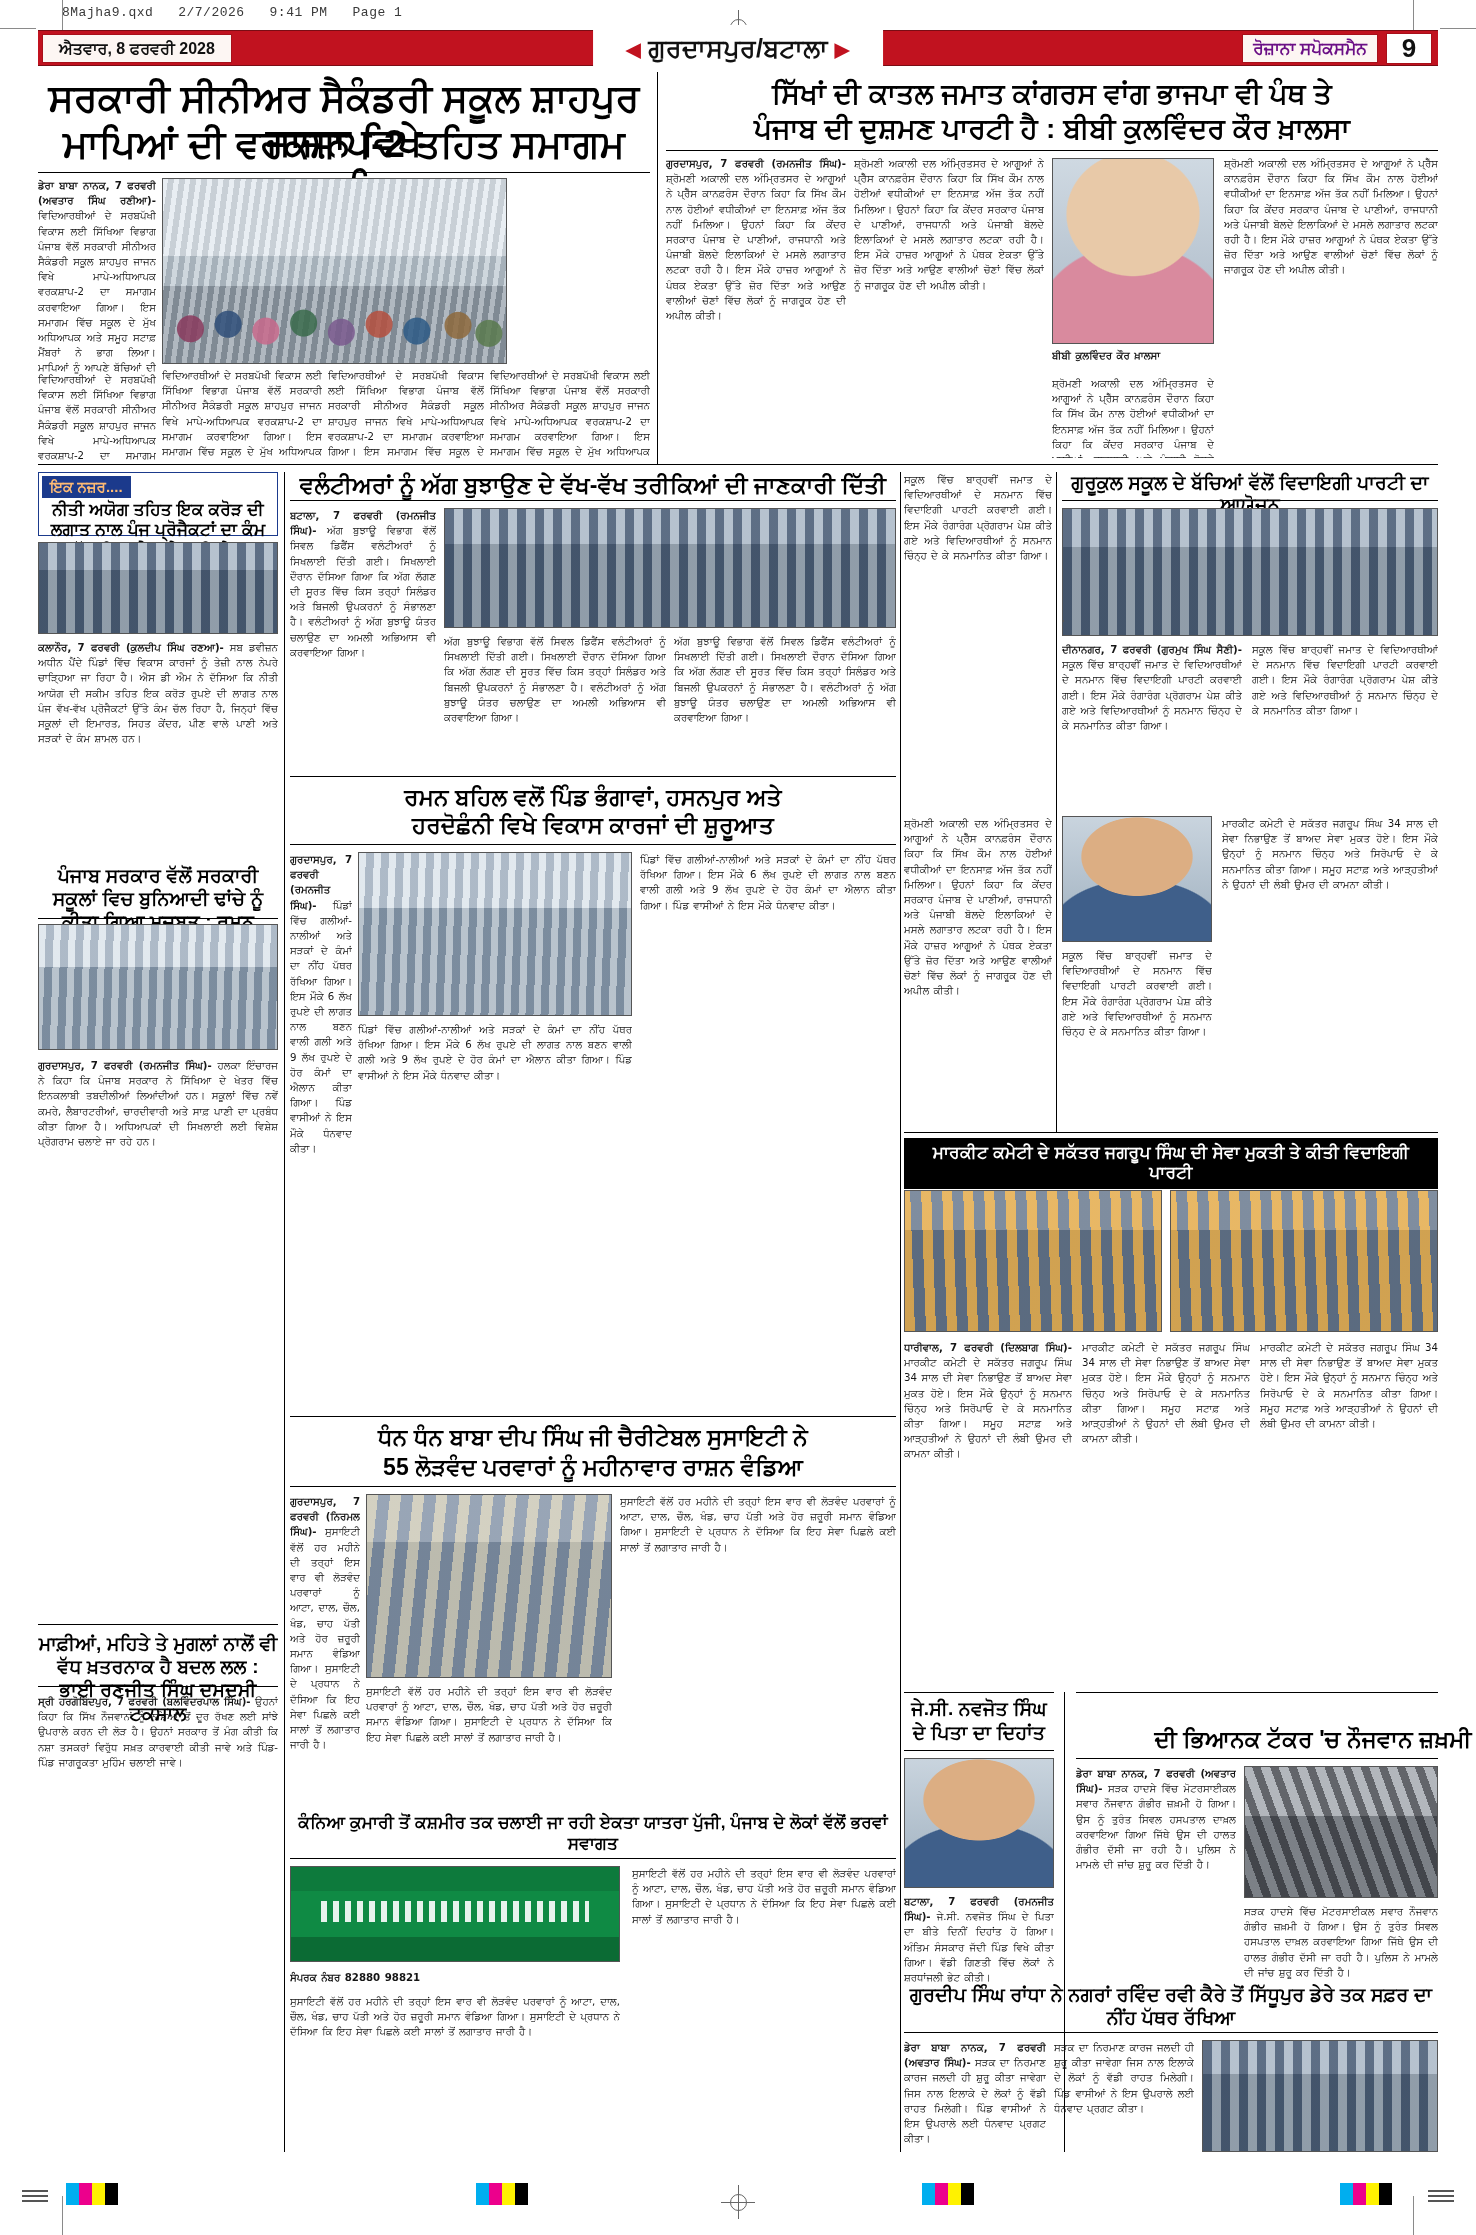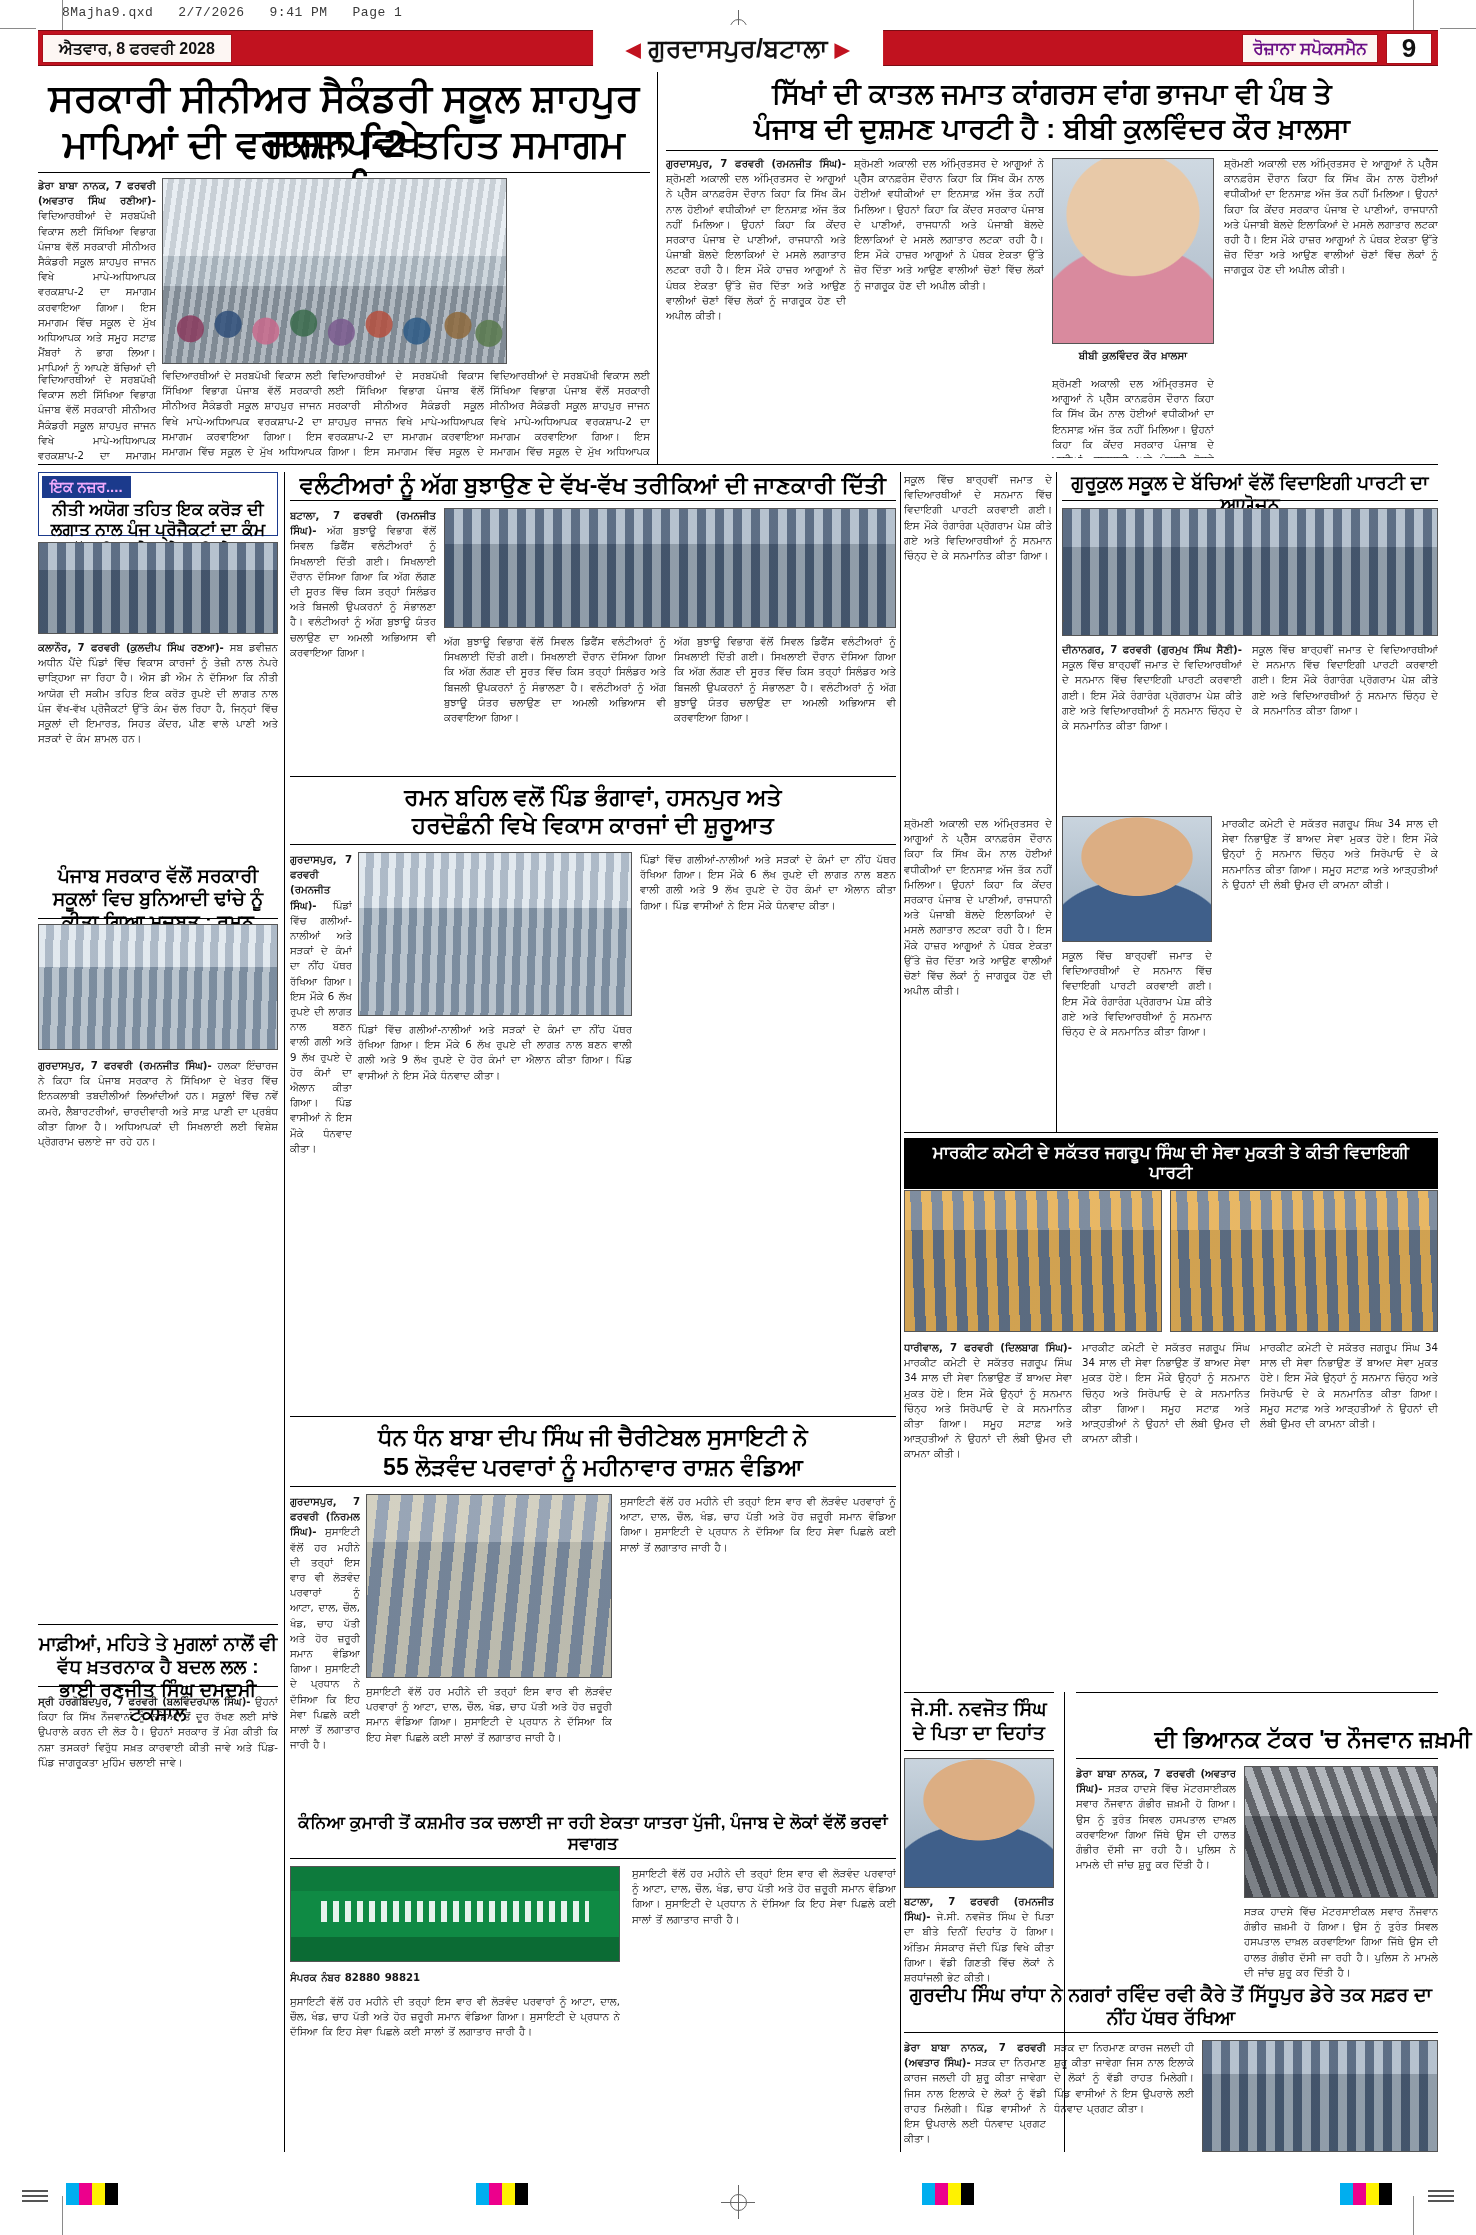--- a/index.html
+++ b/index.html
@@ -173,21 +173,21 @@
   }
   .ph-banner::after{
     content:""; position:absolute; left:9%; right:9%; top:36%; height:22%;
     background:repeating-linear-gradient(90deg,#fff 0 6px,transparent 6px 12px);
     opacity:.9;
   }
 
   
   .nazar-box { position:absolute; border:1px solid #1b3a8c; }
   .nazar-tag {
-    background:#1b3a8c; color:#f0abfc; font-size:15px; font-weight:bold;
+    background:#1b3a8c; color:#fdba74; font-size:15px; font-weight:bold;
     padding:2px 8px; display:inline-block;
   }
 
   .rev-band {
     background:#000; color:#fff; text-align:center;
     font-weight:bold; letter-spacing:.3px;
   }
 
   
   .cmyk { position:absolute; display:flex; height:22px; }
@@ -255,21 +255,21 @@
 
   <div class="photo" style="left:1014px;top:86px;width:162px;height:186px;">
     <div class="ph-portrait"></div>
   </div>
 
   <div class="col body-txt" style="left:628px;top:84px;width:180px;height:300px;">
     <span class="dateline">ਗੁਰਦਾਸਪੁਰ, 7 ਫਰਵਰੀ (ਰਮਨਜੀਤ ਸਿੰਘ)-</span>
     <span>ਸ਼੍ਰੋਮਣੀ ਅਕਾਲੀ ਦਲ ਅੰਮ੍ਰਿਤਸਰ ਦੇ ਆਗੂਆਂ ਨੇ ਪ੍ਰੈੱਸ ਕਾਨਫ਼ਰੰਸ ਦੌਰਾਨ ਕਿਹਾ ਕਿ ਸਿੱਖ ਕੌਮ ਨਾਲ ਹੋਈਆਂ ਵਧੀਕੀਆਂ ਦਾ ਇਨਸਾਫ਼ ਅੱਜ ਤੱਕ ਨਹੀਂ ਮਿਲਿਆ। ਉਹਨਾਂ ਕਿਹਾ ਕਿ ਕੇਂਦਰ ਸਰਕਾਰ ਪੰਜਾਬ ਦੇ ਪਾਣੀਆਂ, ਰਾਜਧਾਨੀ ਅਤੇ ਪੰਜਾਬੀ ਬੋਲਦੇ ਇਲਾਕਿਆਂ ਦੇ ਮਸਲੇ ਲਗਾਤਾਰ ਲਟਕਾ ਰਹੀ ਹੈ। ਇਸ ਮੌਕੇ ਹਾਜ਼ਰ ਆਗੂਆਂ ਨੇ ਪੰਥਕ ਏਕਤਾ ਉੱਤੇ ਜ਼ੋਰ ਦਿੱਤਾ ਅਤੇ ਆਉਣ ਵਾਲੀਆਂ ਚੋਣਾਂ ਵਿੱਚ ਲੋਕਾਂ ਨੂੰ ਜਾਗਰੂਕ ਹੋਣ ਦੀ ਅਪੀਲ ਕੀਤੀ।</span>
   </div>
   <div class="col body-txt" style="left:816px;top:84px;width:190px;height:300px;">ਸ਼੍ਰੋਮਣੀ ਅਕਾਲੀ ਦਲ ਅੰਮ੍ਰਿਤਸਰ ਦੇ ਆਗੂਆਂ ਨੇ ਪ੍ਰੈੱਸ ਕਾਨਫ਼ਰੰਸ ਦੌਰਾਨ ਕਿਹਾ ਕਿ ਸਿੱਖ ਕੌਮ ਨਾਲ ਹੋਈਆਂ ਵਧੀਕੀਆਂ ਦਾ ਇਨਸਾਫ਼ ਅੱਜ ਤੱਕ ਨਹੀਂ ਮਿਲਿਆ। ਉਹਨਾਂ ਕਿਹਾ ਕਿ ਕੇਂਦਰ ਸਰਕਾਰ ਪੰਜਾਬ ਦੇ ਪਾਣੀਆਂ, ਰਾਜਧਾਨੀ ਅਤੇ ਪੰਜਾਬੀ ਬੋਲਦੇ ਇਲਾਕਿਆਂ ਦੇ ਮਸਲੇ ਲਗਾਤਾਰ ਲਟਕਾ ਰਹੀ ਹੈ। ਇਸ ਮੌਕੇ ਹਾਜ਼ਰ ਆਗੂਆਂ ਨੇ ਪੰਥਕ ਏਕਤਾ ਉੱਤੇ ਜ਼ੋਰ ਦਿੱਤਾ ਅਤੇ ਆਉਣ ਵਾਲੀਆਂ ਚੋਣਾਂ ਵਿੱਚ ਲੋਕਾਂ ਨੂੰ ਜਾਗਰੂਕ ਹੋਣ ਦੀ ਅਪੀਲ ਕੀਤੀ।</div>
-  <div class="col body-txt" style="left:1014px;top:276px;width:162px;height:26px;text-align:center;font-weight:bold;">ਬੀਬੀ ਕੁਲਵਿੰਦਰ ਕੌਰ ਖ਼ਾਲਸਾ</div>
+  <div class="col body-txt" style="left:1014px;top:276px;width:162px;height:26px;font-weight:bold;">ਬੀਬੀ ਕੁਲਵਿੰਦਰ ਕੌਰ ਖ਼ਾਲਸਾ</div>
   <div class="col body-txt" style="left:1014px;top:304px;width:162px;height:82px;">ਸ਼੍ਰੋਮਣੀ ਅਕਾਲੀ ਦਲ ਅੰਮ੍ਰਿਤਸਰ ਦੇ ਆਗੂਆਂ ਨੇ ਪ੍ਰੈੱਸ ਕਾਨਫ਼ਰੰਸ ਦੌਰਾਨ ਕਿਹਾ ਕਿ ਸਿੱਖ ਕੌਮ ਨਾਲ ਹੋਈਆਂ ਵਧੀਕੀਆਂ ਦਾ ਇਨਸਾਫ਼ ਅੱਜ ਤੱਕ ਨਹੀਂ ਮਿਲਿਆ। ਉਹਨਾਂ ਕਿਹਾ ਕਿ ਕੇਂਦਰ ਸਰਕਾਰ ਪੰਜਾਬ ਦੇ ਪਾਣੀਆਂ, ਰਾਜਧਾਨੀ ਅਤੇ ਪੰਜਾਬੀ ਬੋਲਦੇ ਇਲਾਕਿਆਂ ਦੇ ਮਸਲੇ ਲਗਾਤਾਰ ਲਟਕਾ ਰਹੀ ਹੈ। ਇਸ ਮੌਕੇ ਹਾਜ਼ਰ ਆਗੂਆਂ ਨੇ ਪੰਥਕ ਏਕਤਾ ਉੱਤੇ ਜ਼ੋਰ ਦਿੱਤਾ ਅਤੇ ਆਉਣ ਵਾਲੀਆਂ ਚੋਣਾਂ ਵਿੱਚ ਲੋਕਾਂ ਨੂੰ ਜਾਗਰੂਕ ਹੋਣ ਦੀ ਅਪੀਲ ਕੀਤੀ।</div>
   <div class="col body-txt" style="left:1186px;top:84px;width:214px;height:302px;">ਸ਼੍ਰੋਮਣੀ ਅਕਾਲੀ ਦਲ ਅੰਮ੍ਰਿਤਸਰ ਦੇ ਆਗੂਆਂ ਨੇ ਪ੍ਰੈੱਸ ਕਾਨਫ਼ਰੰਸ ਦੌਰਾਨ ਕਿਹਾ ਕਿ ਸਿੱਖ ਕੌਮ ਨਾਲ ਹੋਈਆਂ ਵਧੀਕੀਆਂ ਦਾ ਇਨਸਾਫ਼ ਅੱਜ ਤੱਕ ਨਹੀਂ ਮਿਲਿਆ। ਉਹਨਾਂ ਕਿਹਾ ਕਿ ਕੇਂਦਰ ਸਰਕਾਰ ਪੰਜਾਬ ਦੇ ਪਾਣੀਆਂ, ਰਾਜਧਾਨੀ ਅਤੇ ਪੰਜਾਬੀ ਬੋਲਦੇ ਇਲਾਕਿਆਂ ਦੇ ਮਸਲੇ ਲਗਾਤਾਰ ਲਟਕਾ ਰਹੀ ਹੈ। ਇਸ ਮੌਕੇ ਹਾਜ਼ਰ ਆਗੂਆਂ ਨੇ ਪੰਥਕ ਏਕਤਾ ਉੱਤੇ ਜ਼ੋਰ ਦਿੱਤਾ ਅਤੇ ਆਉਣ ਵਾਲੀਆਂ ਚੋਣਾਂ ਵਿੱਚ ਲੋਕਾਂ ਨੂੰ ਜਾਗਰੂਕ ਹੋਣ ਦੀ ਅਪੀਲ ਕੀਤੀ।</div>
 
   <div class="hline" style="left:0;top:392px;width:1400px;"></div>
 
   <div class="nazar-box" style="left:0;top:400px;width:240px;height:64px;"></div>
   <div class="nazar-tag" style="position:absolute;left:4px;top:404px;">ਇਕ ਨਜ਼ਰ....</div>
   <div class="hl hl-s" style="position:absolute;left:4px;top:428px;width:232px;line-height:1.2;">ਨੀਤੀ ਅਯੋਗ ਤਹਿਤ ਇਕ ਕਰੋੜ ਦੀ ਲਗਾਤ ਨਾਲ ਪੰਜ ਪ੍ਰੋਜੈਕਟਾਂ ਦਾ ਕੰਮ ਚੱਲ ਰਿਹਾ ਹੈ : ਐਸ ਡੀ ਐਮ</div>
 
   <div class="photo" style="left:0;top:470px;width:240px;height:92px;">

